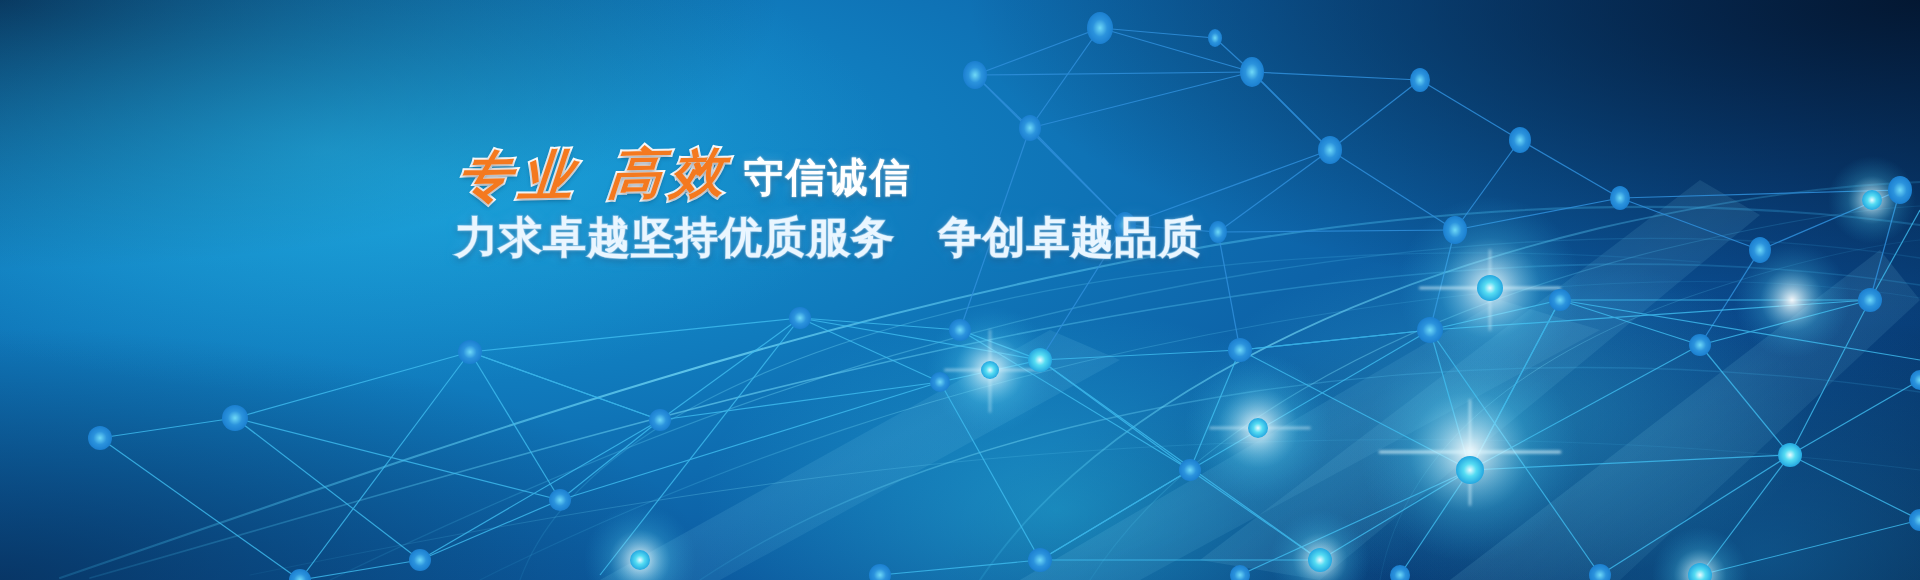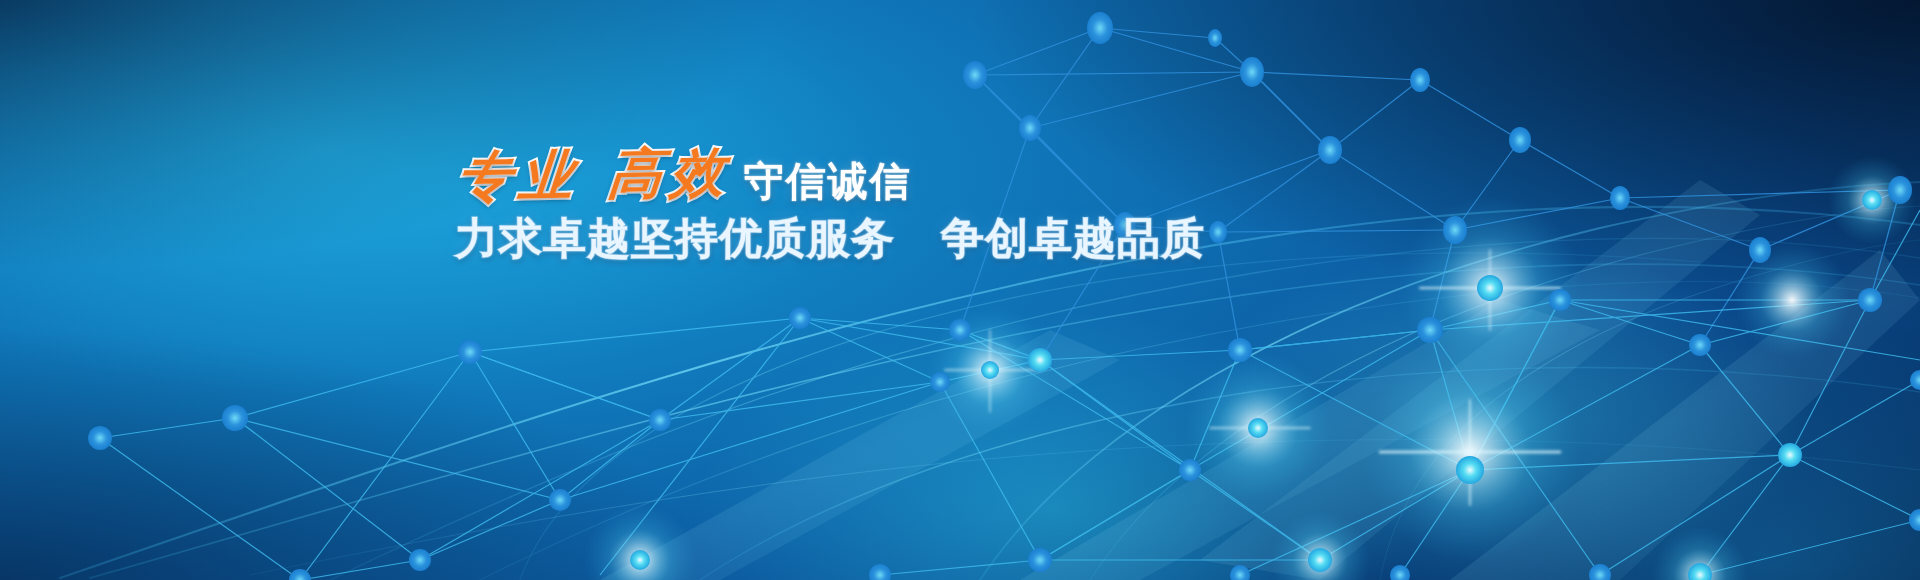--- a/index.html
+++ b/index.html
@@ -65,35 +65,35 @@
     line-height:1;
     -webkit-text-stroke:4px #ffffff;
     paint-order:stroke fill;
     text-shadow:
       0 0 1px #ffffff,
       0 2px 5px rgba(2,22,48,.45);
     transform:skewX(-6deg) rotate(-1.2deg);
     transform-origin:left bottom;
   }
   .white-bold{
-    font-family:Liberation Sans, sans-serif;
+    font-family:Liberation Mono, monospace;
     font-size:40px;
     font-weight:700;
     letter-spacing:2px;
     color:#ffffff;
     line-height:1;
     padding-bottom:3px;
     text-shadow:
       0 0 2px rgba(255,255,255,.9),
       0 0 10px rgba(120,205,255,.55),
       0 2px 6px rgba(2,22,48,.5);
   }
   .line2{
     margin-top:10px;
-    font-family:Liberation Sans, sans-serif;
+    font-family:Liberation Serif, serif;
     font-size:43px;
     font-weight:700;
     letter-spacing:1px;
     color:#eaf6ff;
     line-height:1.12;
     white-space:nowrap;
     -webkit-text-stroke:1.2px rgba(175,225,255,.85);
     paint-order:stroke fill;
     text-shadow:
       0 0 3px rgba(190,230,255,.75),

